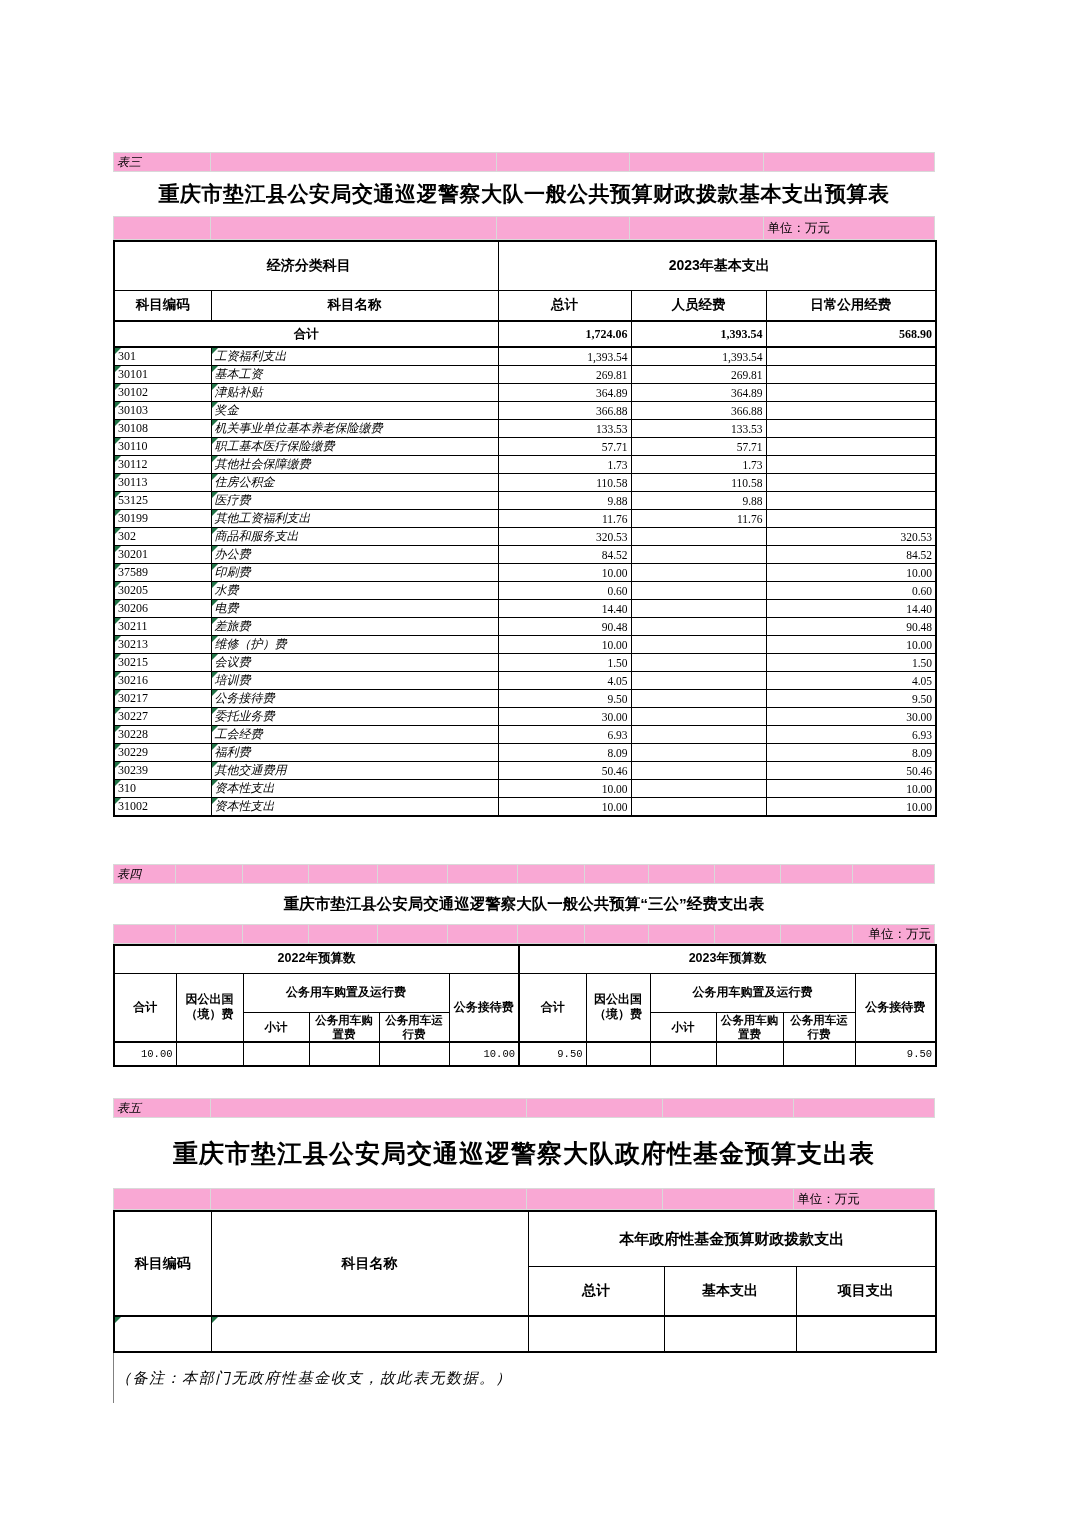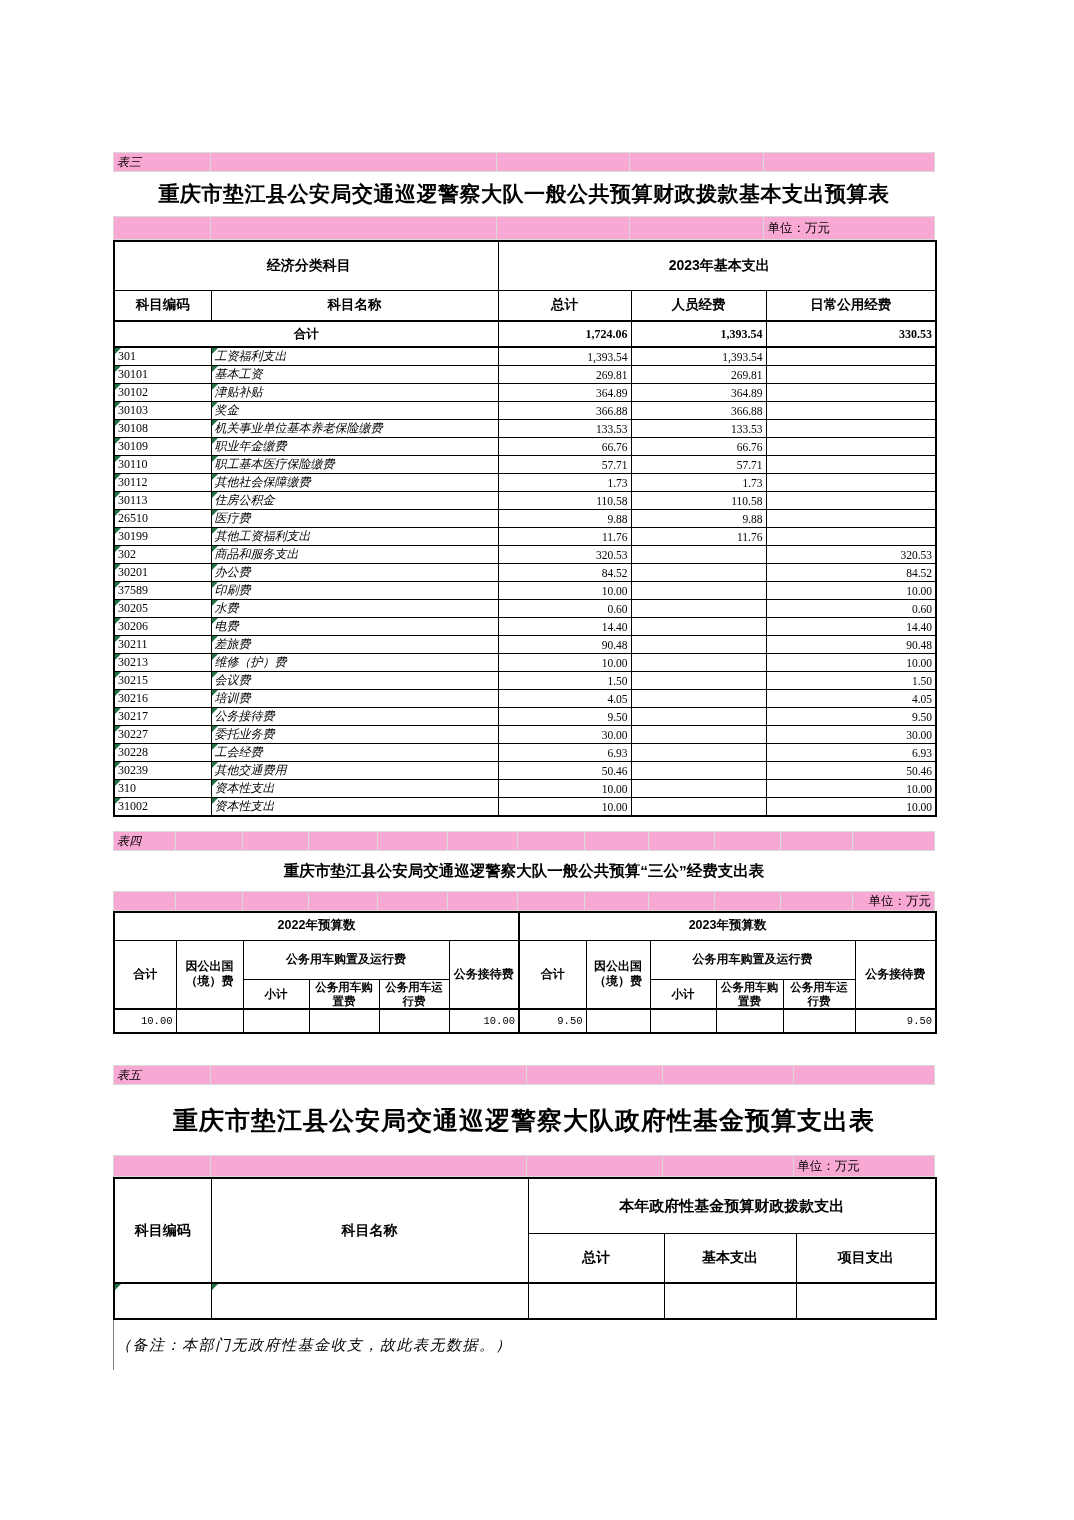--- a/index.html
+++ b/index.html
@@ -52,21 +52,21 @@
                  font-size:10.5px; text-align:right; white-space:nowrap; }
 
   
   #t5 th { font-size:14px; }
   #t5 .hr1 th { height:55px; }
   #t5 .hr1 th.group { font-size:15px; }
   #t5 .hr2 th { height:50px; border-bottom:2px solid #000; }
   #t5 th.span2 { border-bottom:2px solid #000; }
   #t5 .empty td { height:36px; }
 
-  .gap33 { margin-top:14px; } .gap31 { margin-top:31px; }
+  .gap33 { margin-top:47px; } .gap31 { margin-top:31px; }
 
   .note { height:50px; display:flex; align-items:center; border-left:1px solid #808080;
           font-family:"Liberation Serif", serif; font-style:italic; font-size:15px;
           padding-left:2px; letter-spacing:1.5px; white-space:nowrap; }
 </style>
 </head>
 <body>
 
 <div class="page">
   <div class="content">
@@ -104,21 +104,21 @@
           <th>科目编码</th>
           <th>科目名称</th>
           <th>总计</th>
           <th>人员经费</th>
           <th>日常公用经费</th>
         </tr>
         <tr class="total-row">
           <td colspan="2" class="lab">合计</td>
           <td class="num">1,724.06</td>
           <td class="num">1,393.54</td>
-          <td class="num">330.53</td>
+          <td class="num">568.90</td>
         </tr>
       </thead>
       <tbody id="t3-body">
           <tr>
             <td class="code tri">301</td>
             <td class="name tri">工资福利支出</td>
             <td class="num">1,393.54</td>
             <td class="num">1,393.54</td>
             <td class="num"></td>
           </tr>
@@ -144,27 +144,20 @@
             <td class="num"></td>
           </tr>
           <tr>
             <td class="code tri">30108</td>
             <td class="name tri">机关事业单位基本养老保险缴费</td>
             <td class="num">133.53</td>
             <td class="num">133.53</td>
             <td class="num"></td>
           </tr>
           <tr>
-            <td class="code tri">30109</td>
-            <td class="name tri">职业年金缴费</td>
-            <td class="num">66.76</td>
-            <td class="num">66.76</td>
-            <td class="num"></td>
-          </tr>
-          <tr>
             <td class="code tri">30110</td>
             <td class="name tri">职工基本医疗保险缴费</td>
             <td class="num">57.71</td>
             <td class="num">57.71</td>
             <td class="num"></td>
           </tr>
           <tr>
             <td class="code tri">30112</td>
             <td class="name tri">其他社会保障缴费</td>
             <td class="num">1.73</td>
@@ -172,21 +165,21 @@
             <td class="num"></td>
           </tr>
           <tr>
             <td class="code tri">30113</td>
             <td class="name tri">住房公积金</td>
             <td class="num">110.58</td>
             <td class="num">110.58</td>
             <td class="num"></td>
           </tr>
           <tr>
-            <td class="code tri">26510</td>
+            <td class="code tri">53125</td>
             <td class="name tri">医疗费</td>
             <td class="num">9.88</td>
             <td class="num">9.88</td>
             <td class="num"></td>
           </tr>
           <tr>
             <td class="code tri">30199</td>
             <td class="name tri">其他工资福利支出</td>
             <td class="num">11.76</td>
             <td class="num">11.76</td>
@@ -268,20 +261,27 @@
             <td class="num">30.00</td>
             <td class="num"></td>
             <td class="num">30.00</td>
           </tr>
           <tr>
             <td class="code tri">30228</td>
             <td class="name tri">工会经费</td>
             <td class="num">6.93</td>
             <td class="num"></td>
             <td class="num">6.93</td>
+          </tr>
+          <tr>
+            <td class="code tri">30229</td>
+            <td class="name tri">福利费</td>
+            <td class="num">8.09</td>
+            <td class="num"></td>
+            <td class="num">8.09</td>
           </tr>
           <tr>
             <td class="code tri">30239</td>
             <td class="name tri">其他交通费用</td>
             <td class="num">50.46</td>
             <td class="num"></td>
             <td class="num">50.46</td>
           </tr>
           <tr>
             <td class="code tri">310</td>

